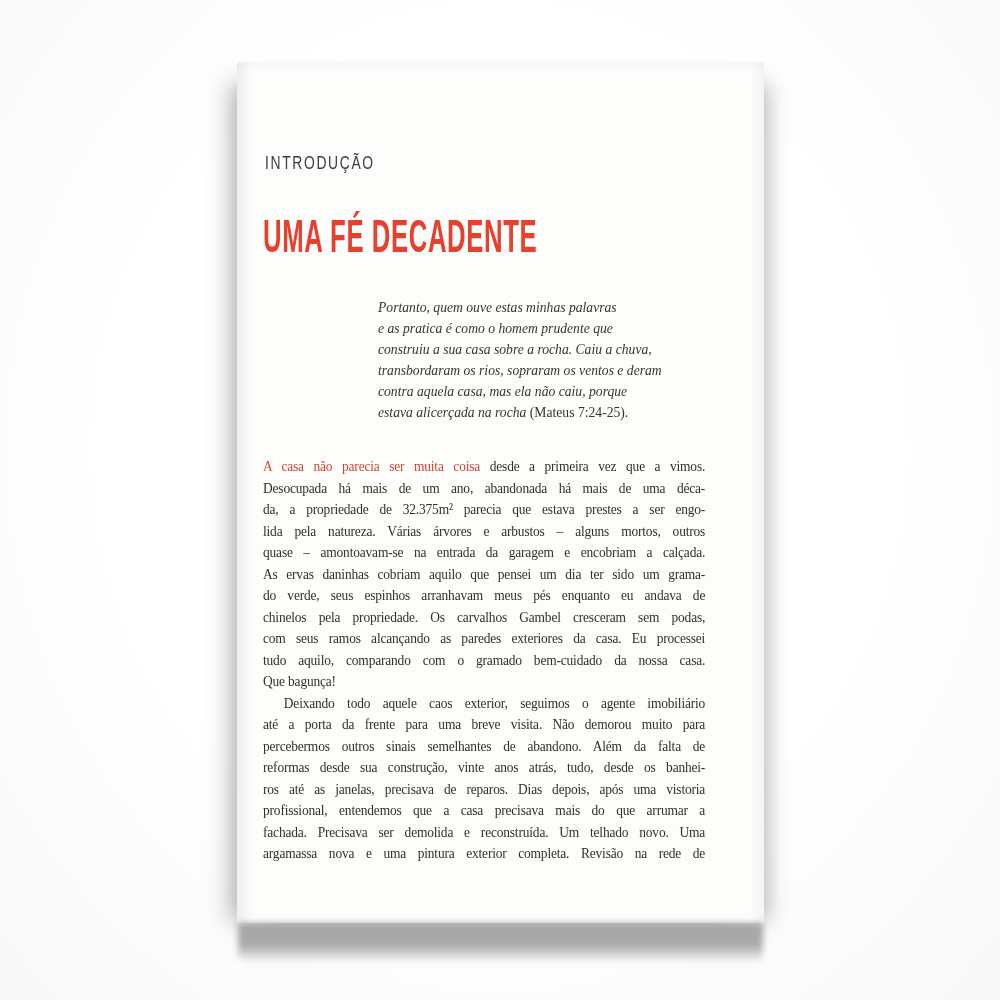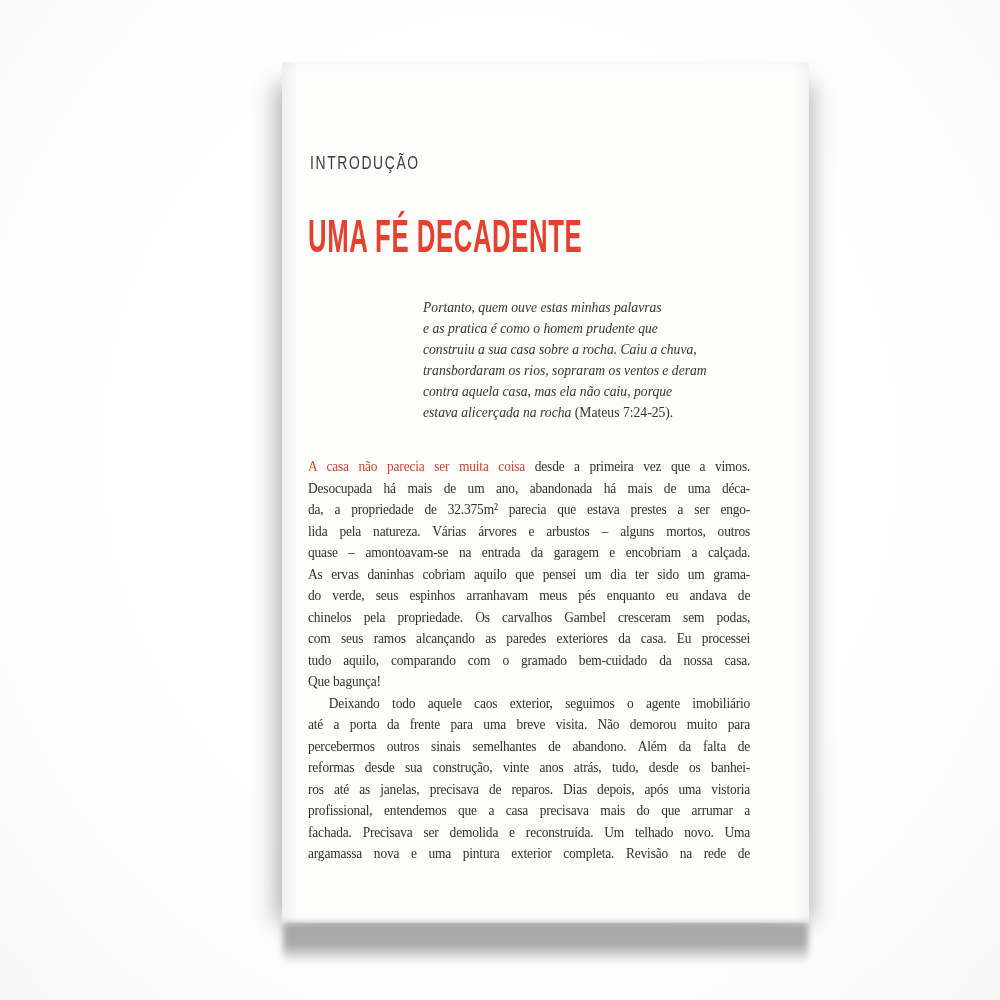--- a/index.html
+++ b/index.html
@@ -4,21 +4,21 @@
 <title>Book Page</title>
 <style>
   html, body { margin: 0; padding: 0; }
   body {
     width: 1000px; height: 1000px;
     background: radial-gradient(ellipse at 50% 45%, #ffffff 55%, #f8f8f8 100%);
     font-family: "Liberation Serif", serif;
     overflow: hidden;
     position: relative;
   }
-  .stage { position: absolute; inset: 0; margin-left: 45px; }
+  .stage { position: absolute; inset: 0; }
 
   
   .book-page {
     position: absolute;
     left: 237px; top: 62px;
     width: 527px; height: 861px;
     background:
       linear-gradient(90deg,  rgba(110,112,122,0.10) 0px, rgba(255,255,255,0) 16px),
       linear-gradient(270deg, rgba(110,112,122,0.07) 0px, rgba(255,255,255,0) 14px),
       linear-gradient(180deg, rgba(110,112,122,0.04) 0px, rgba(255,255,255,0) 10px),

